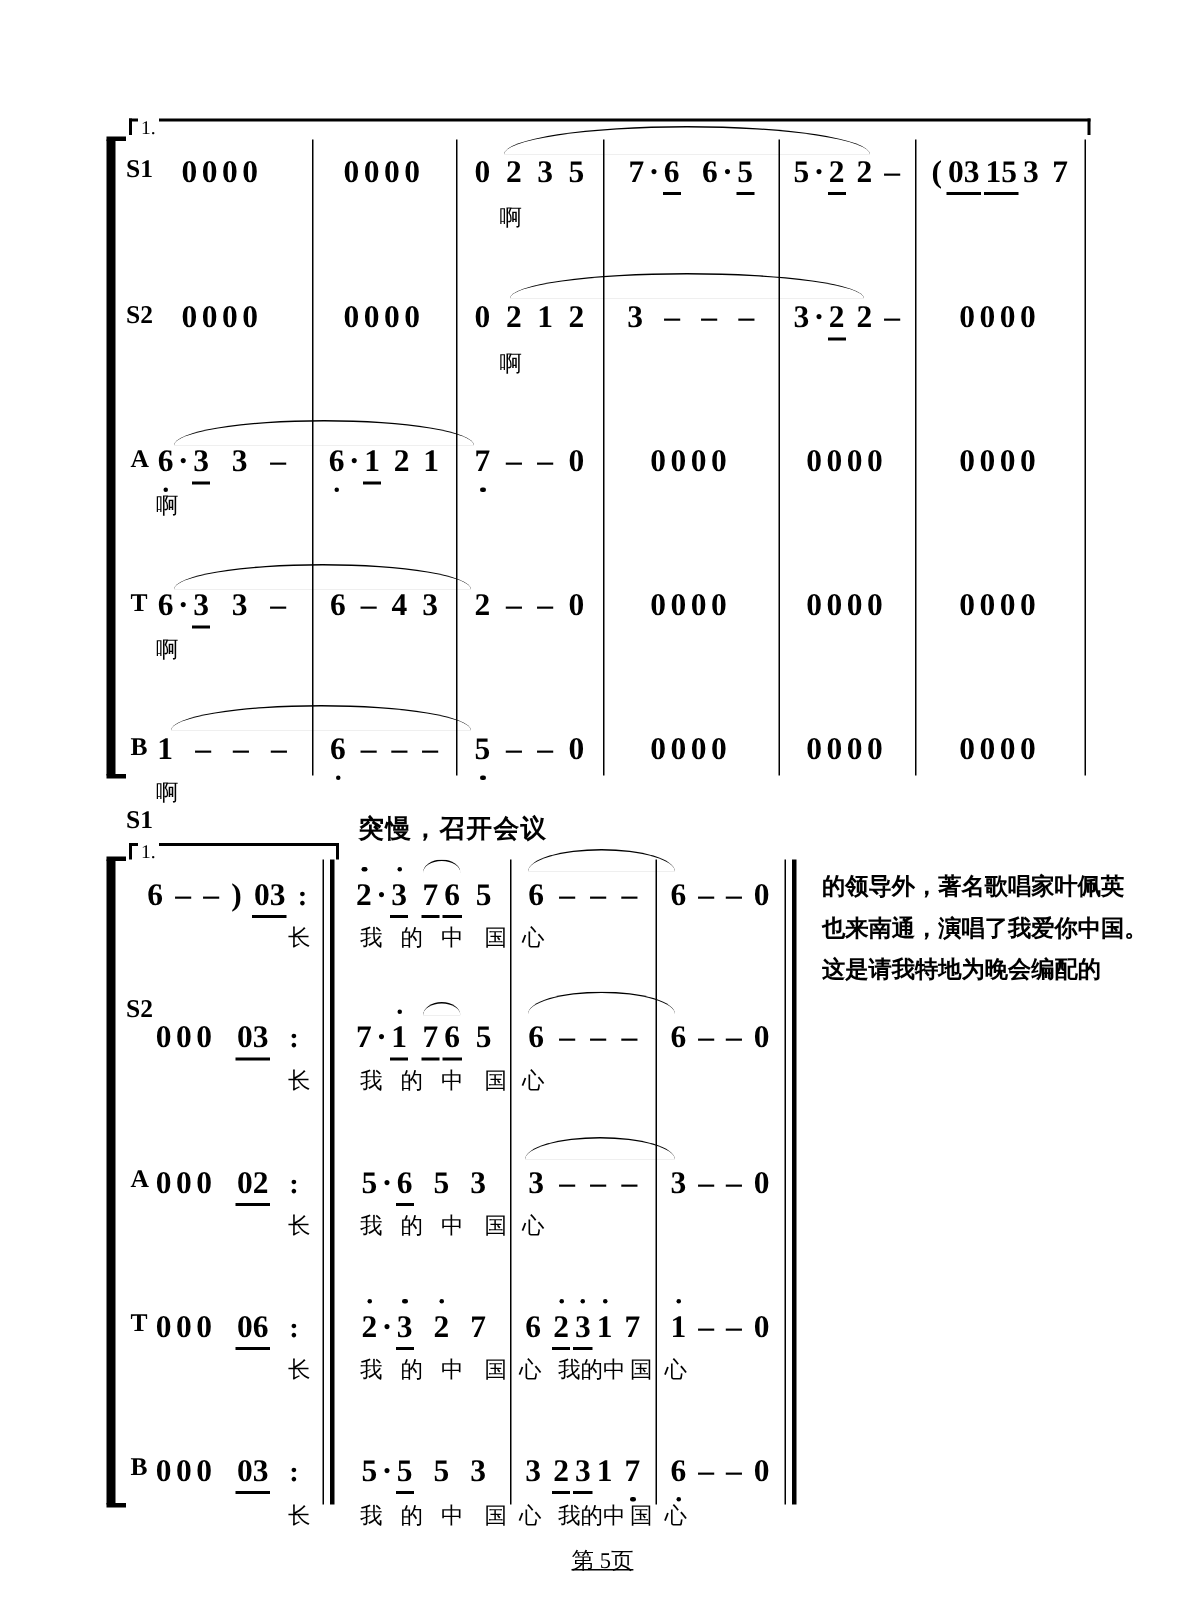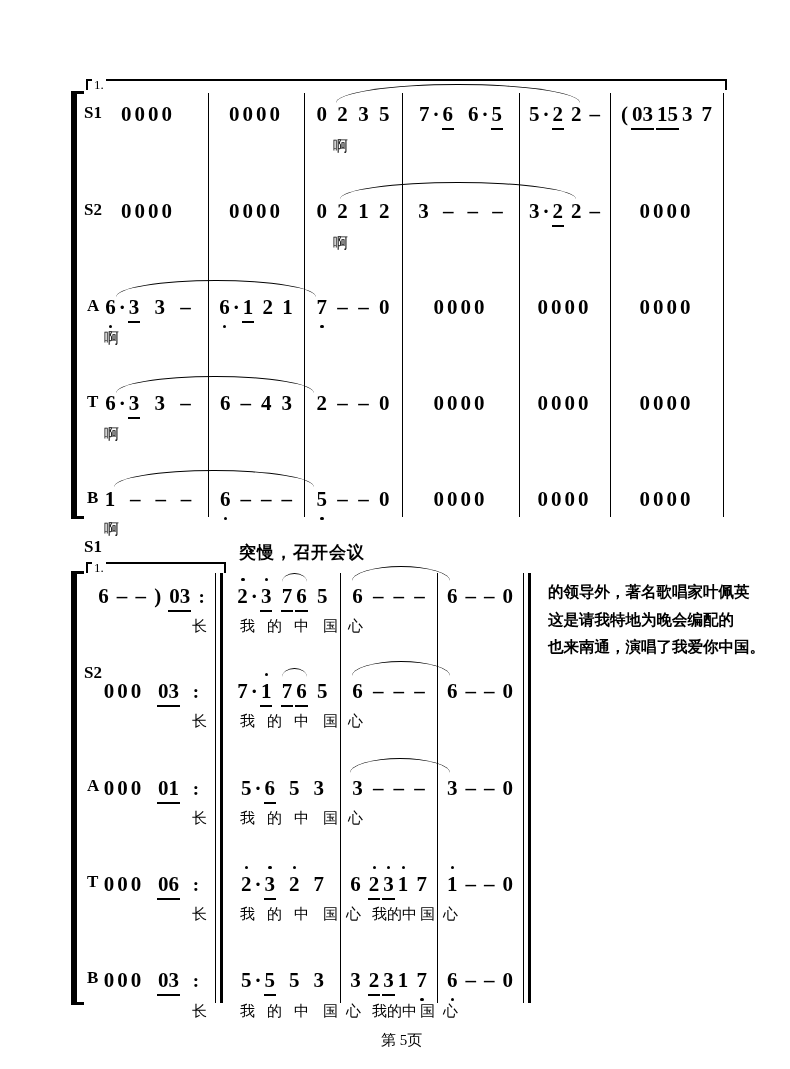--- a/index.html
+++ b/index.html
@@ -26,32 +26,32 @@
   .odot.hi{top:-5px;}
   .odot.lo{bottom:-7px;}
   .tiearc{position:absolute;left:1px;right:1px;top:-10px;height:8px;
           border-top:1.6px solid #000;border-radius:50% 50% 0 0 / 100% 100% 0 0;}
   .arc{position:absolute;border-top:1.6px solid #000;border-radius:50% 50% 0 0 / 100% 100% 0 0;}
   .lyr{position:absolute;font-size:15px;font-weight:normal;white-space:nowrap;line-height:17px;}
   .tempo{position:absolute;left:239px;top:541px;font-size:17px;font-weight:bold;letter-spacing:1px;}
   .noteblock{position:absolute;left:548px;top:578px;width:242px;font-size:15.5px;
              font-weight:bold;line-height:27.5px;}
   .noteblock .ttl{margin-bottom:13px;}
-  .footer{position:absolute;left:381px;top:1031px;font-size:15px;}
+  .footer{position:absolute;left:381px;top:1031px;font-size:15px;text-decoration:underline;}
 </style>
 </head>
 <body>
 
 <div id="score">
   <div class="tempo">突慢，召开会议</div>
   <div class="noteblock">
     <div id="note-lines">
         <div>的领导外，著名歌唱家叶佩英</div>
+        <div>也来南通，演唱了我爱你中国。</div>
         <div>这是请我特地为晚会编配的</div>
-        <div>也来南通，演唱了我爱你中国。</div>
       </div>
   </div>
   <div class="footer">第 5页</div>
 <div class="system">
       <div class="brace" style="left: 71px; top: 93px; height: 424px;"></div>
       <div class="volta" style="left: 86px; top: 79px; width: 637px;">
         <span class="vl">1.</span>
       </div>
       <div class="vline" style="left: 208px; top: 93px; height: 424px;"></div>
       <div class="vline" style="left: 304px; top: 93px; height: 424px;"></div>
@@ -323,21 +323,21 @@
       <div class="lyr" style="left: 192px; top: 713px;">长</div>
       <div class="lyr" style="left: 240px; top: 713px;">我</div>
       <div class="lyr" style="left: 267px; top: 713px;">的</div>
       <div class="lyr" style="left: 294px; top: 713px;">中</div>
       <div class="lyr" style="left: 323px; top: 713px;">国</div>
       <div class="lyr" style="left: 348px; top: 713px;">心</div>
       <div class="arc" style="left: 352px; top: 661px; width: 98px; height: 14px;"></div>
       <div class="plabel" style="left: 87px; top: 777px;">A</div>
       <div class="measure" style="left: 91px; top: 775px; width: 121px;">
         <span class="tok zeros">000</span>
-        <span class="tok ul">01</span>
+        <span class="tok ul">02</span>
         <span class="tok rep">:</span>
       </div>
       <div class="measure" style="left: 228px; top: 775px; width: 109px;">
         <span class="grp">
           <span class="tok">5</span>
           <span class="tok aug">·</span>
           <span class="tok ul">6</span>
         </span>
         <span class="tok">5</span>
         <span class="tok">3</span>

